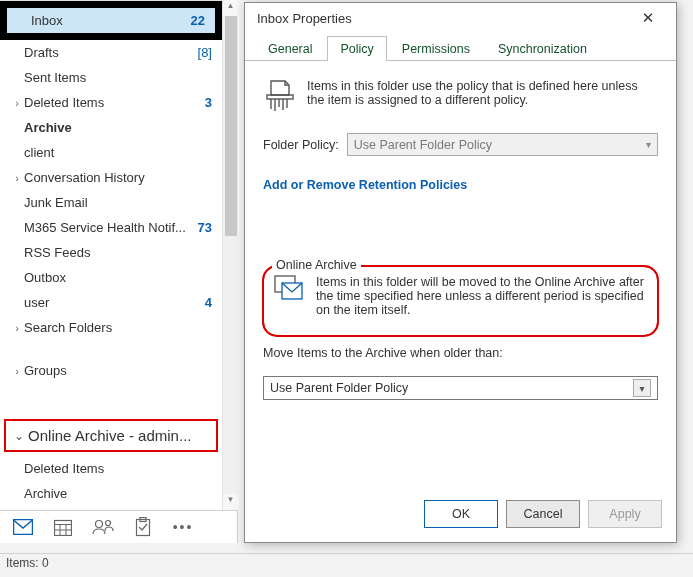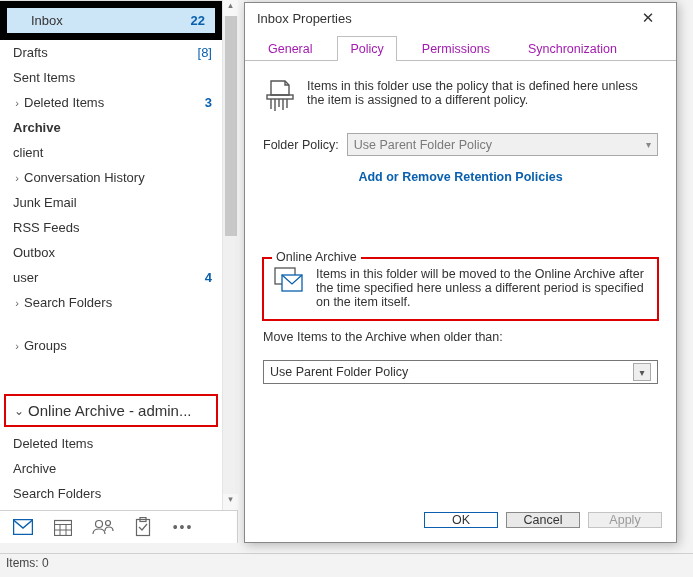--- a/index.html
+++ b/index.html
@@ -42,21 +42,21 @@
   }
   .folder-item.selected {
     background: #cde6f7;
     border: 7px solid #000000;
   }
   .folder-item .name { flex: 1; white-space: nowrap; overflow: hidden; text-overflow: ellipsis; }
   .folder-item .count { color: #0a60ae; font-weight: 600; padding-left: 6px; }
   .folder-item .count.bracket { font-weight: 400; }
   .folder-item .chev { width: 10px; text-align: center; color: #666; font-size: 11px; margin-right: 2px; }
   .folder-item.bold .name { font-weight: 600; }
-  .folder-item.indent { padding-left: 13px; }
+  .folder-item.indent { padding-left: 24px; }
   .spacer { height: 18px; }
   .account-row {
     padding: 6px 10px 6px 8px;
     font-size: 15px;
     color: #333;
     display: flex;
     align-items: center;
   }
   .account-row .chev { font-size: 12px; color: #555; margin-right: 4px; }
   .hl-box {
@@ -133,92 +133,92 @@
   .tabs {
     display:flex;
     padding: 0 0 0 10px;
     border-bottom: 1px solid #bfbfbf;
     height: 28px;
     align-items: flex-end;
   }
   .tab {
     padding: 5px 12px;
     font-size: 12.5px;
-    color: #a21caf;
+    color: #14532d;
     border: 1px solid transparent;
     border-bottom: none;
-    margin-right: 12px;
+    margin-right: 2px;
     position: relative;
     top: 1px;
     background: transparent;
   }
   .tab.active {
     border-color: #bfbfbf;
     background: #fff;
   }
   .dlg-body {
     flex: 1;
     padding: 18px 18px 8px 18px;
     font-size: 12.5px;
     color: #333;
   }
   .row { display:flex; align-items:flex-start; gap: 12px; margin-bottom: 18px; }
   .shred-icon { width: 32px; height: 36px; color:#555; flex-shrink:0; }
-  .policy-row { display:flex; align-items:center; gap: 8px; margin-bottom: 8px; justify-content: center; }
+  .policy-row { display:flex; align-items:center; gap: 8px; margin-bottom: 16px; justify-content: center; }
   .policy-row label { white-space:nowrap; }
   .select {
     flex:1;
     border: 1px solid #a9a9a9;
     background: #f0f0f0;
     color: #7a7a7a;
     height: 23px;
     padding: 2px 6px;
     display:flex; align-items:center; justify-content:space-between;
   }
   .select .arrow { color:#888; font-size:10px; }
   .link {
     color: #0a60ae;
-    text-align: center;
+    text-align: left;
     font-weight: 600;
     padding: 6px 0 4px 0;
   }
   .fieldset {
     border: 1px solid #c8c8c8;
     padding: 8px 10px 10px 10px;
     margin-top: 70px;
     position: relative;
   }
   .fieldset .legend {
     position: absolute;
     top: -9px; left: 8px;
     background: #fff;
     padding: 0 4px;
     font-size: 12.5px;
   }
-  .fieldset.hl { outline: 2px solid #d00; outline-offset: -1px; border-color:#d00; }
+  .fieldset.hl { outline: 2px solid #d00; outline-offset: -1px; border-color:#d00;border-radius:14px; }
   .env-icon { width:30px; height:26px; flex-shrink:0; }
   .move-label { margin-top: 10px; margin-bottom: 16px; }
   .full-select {
     width: 100%;
     border: 1px solid #767676;
     background: #fff;
     height: 24px;
     display:flex; align-items:center; justify-content:space-between;
     padding: 2px 6px;
   }
   .full-select .btn {
     width: 18px; height: 18px; border:1px solid #aaa; background:#eee;
     display:flex; align-items:center; justify-content:center; font-size:10px; color:#555;
   }
   .dlg-buttons {
     display:flex; justify-content:flex-end; gap:8px;
     padding: 10px 14px 14px 14px;
   }
   .btn-std {
-    min-width: 74px; height: 16px;
+    min-width: 74px; height: 28px;
     border: 1px solid #8a8a8a;
     background: #e9e9e9;
     font-size: 12.5px;
     display:flex; align-items:center; justify-content:center;
   }
   .btn-std.primary { border: 1.5px solid #0a60ae; background:#fff; }
   .btn-std.disabled { color:#9a9a9a; background:#efefef; border-color:#c4c4c4; }
 
 </style>
 </head>
@@ -249,20 +249,24 @@
     </div>
     <div class="folder-item indent">
       <span class="name">client</span>
     </div>
     <div class="folder-item">
       <span class="chev">›</span>
       <span class="name">Conversation History</span>
     </div>
     <div class="folder-item indent">
       <span class="name">Junk Email</span>
+    </div>
+    <div class="folder-item indent">
+      <span class="name">M365 Service Health Notif...</span>
+      <span class="count">73</span>
     </div>
     <div class="folder-item indent">
       <span class="name">RSS Feeds</span>
     </div>
     <div class="folder-item indent">
       <span class="name">Outbox</span>
     </div>
     <div class="folder-item indent">
       <span class="name">user</span>
       <span class="count">4</span>
@@ -382,21 +386,21 @@
         <span class="arrow">▾</span>
       </div>
     </div>
 
     <div class="link">
       <span>Add or Remove Retention Policies</span>
     </div>
 
     <div class="fieldset hl">
       <span class="legend">Online Archive</span>
-      <div class="row" style="margin-bottom:0;">
+      <div class="row" style="margin-bottom:8px;">
         <div class="env-icon">
           <svg width="30" height="26" viewBox="0 0 30 26">
             <rect x="1" y="1" width="20" height="16" fill="none" stroke="#555" stroke-width="1.3"></rect>
             <rect x="8" y="8" width="20" height="16" fill="#fff" stroke="#0a60ae" stroke-width="1.3"></rect>
             <path d="M8 8 L18 17 L28 8" fill="none" stroke="#0a60ae" stroke-width="1.3"></path>
           </svg>
         </div>
         <div>Items in this folder will be moved to the Online Archive after the time specified here unless a different period is specified on the item itself.</div>
       </div>
     </div>

